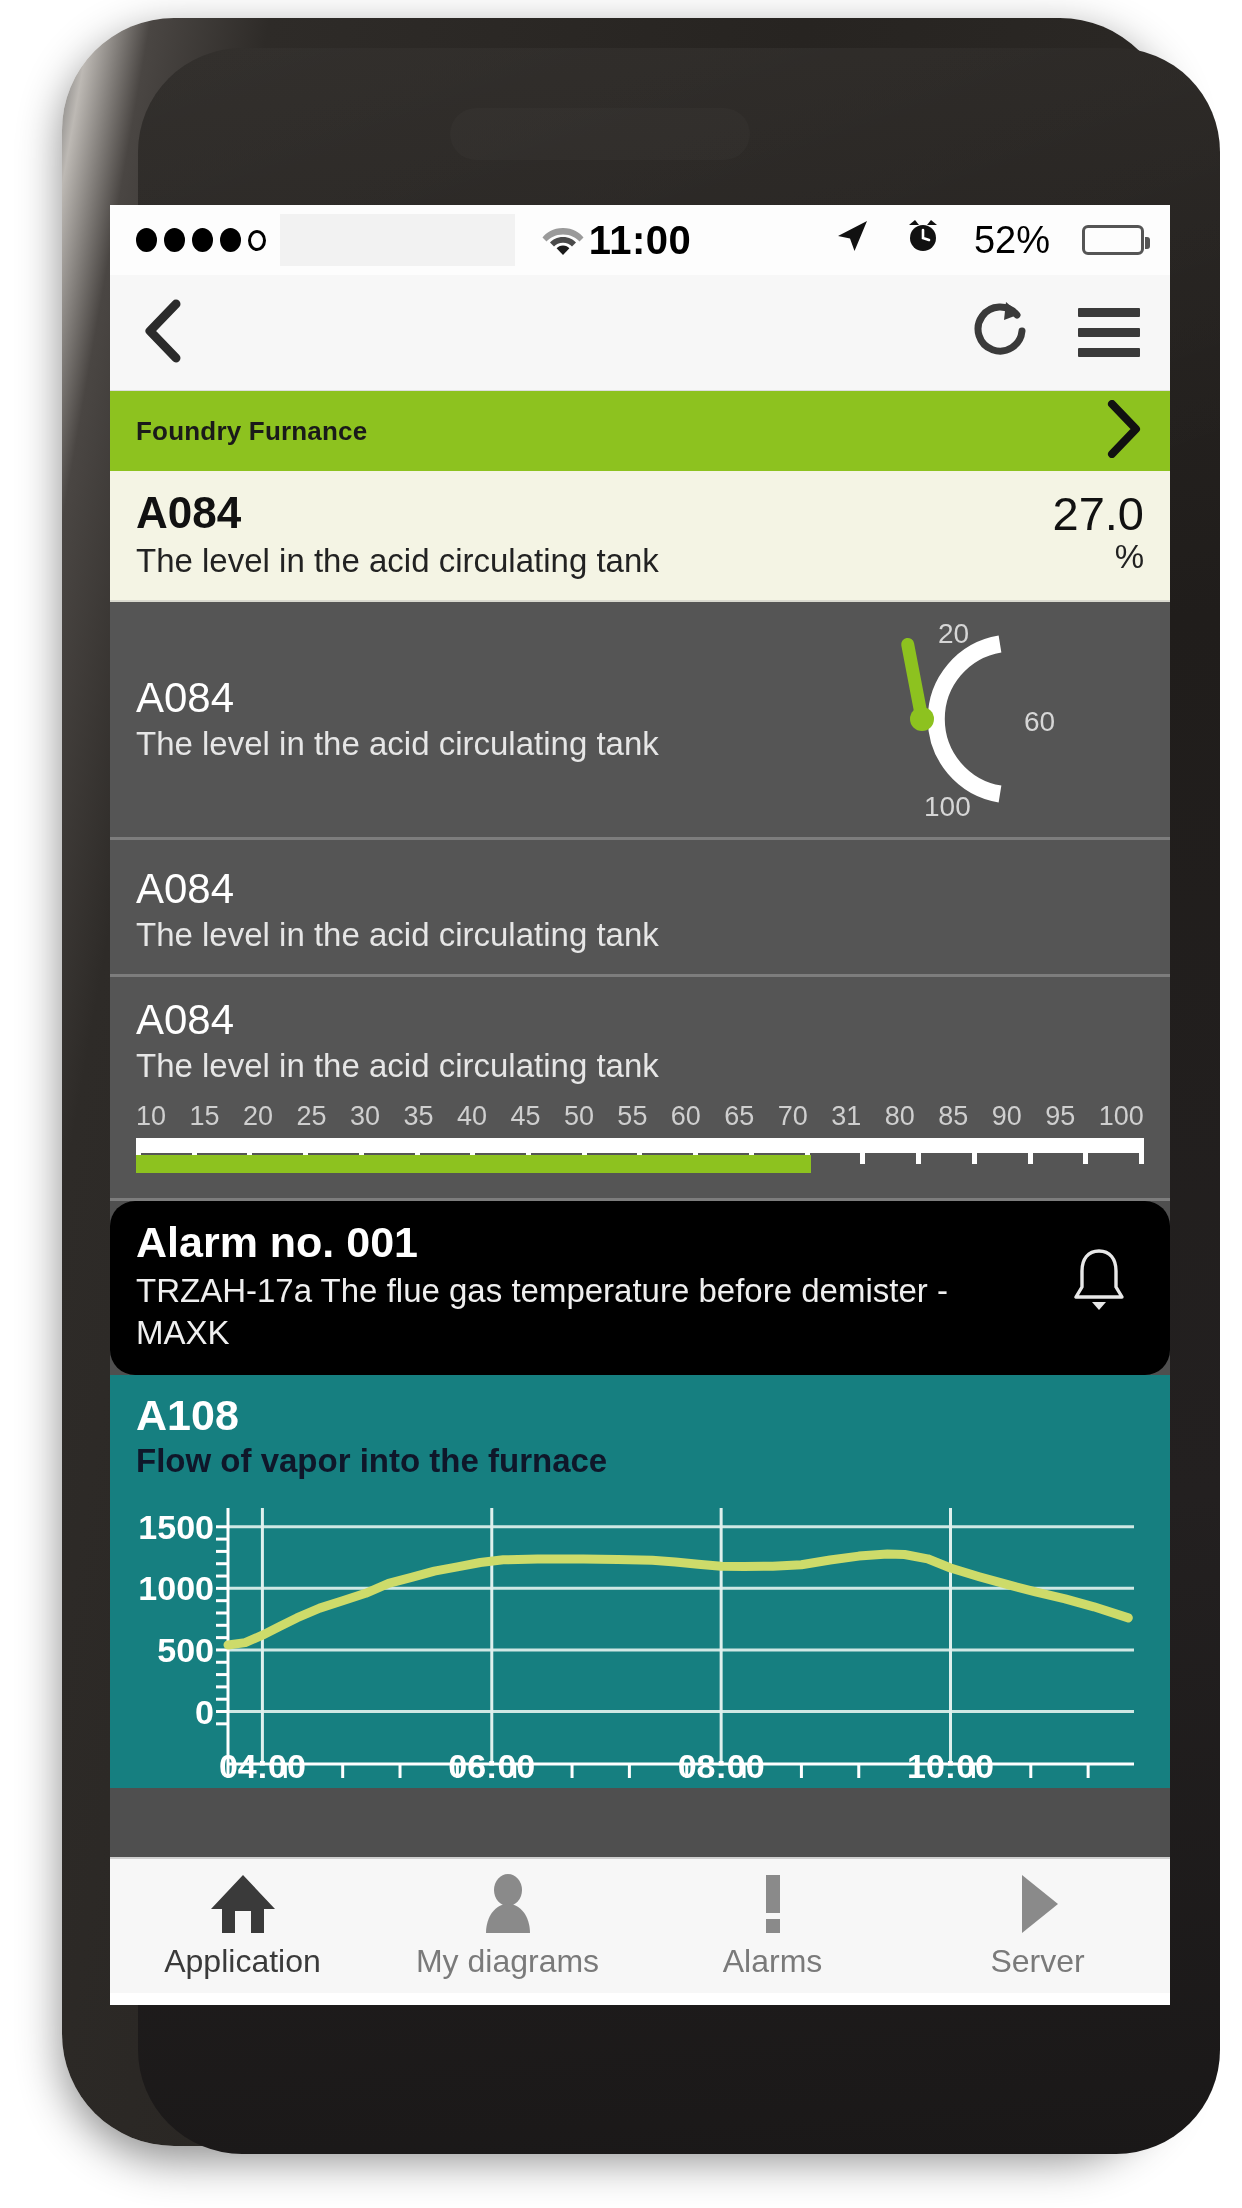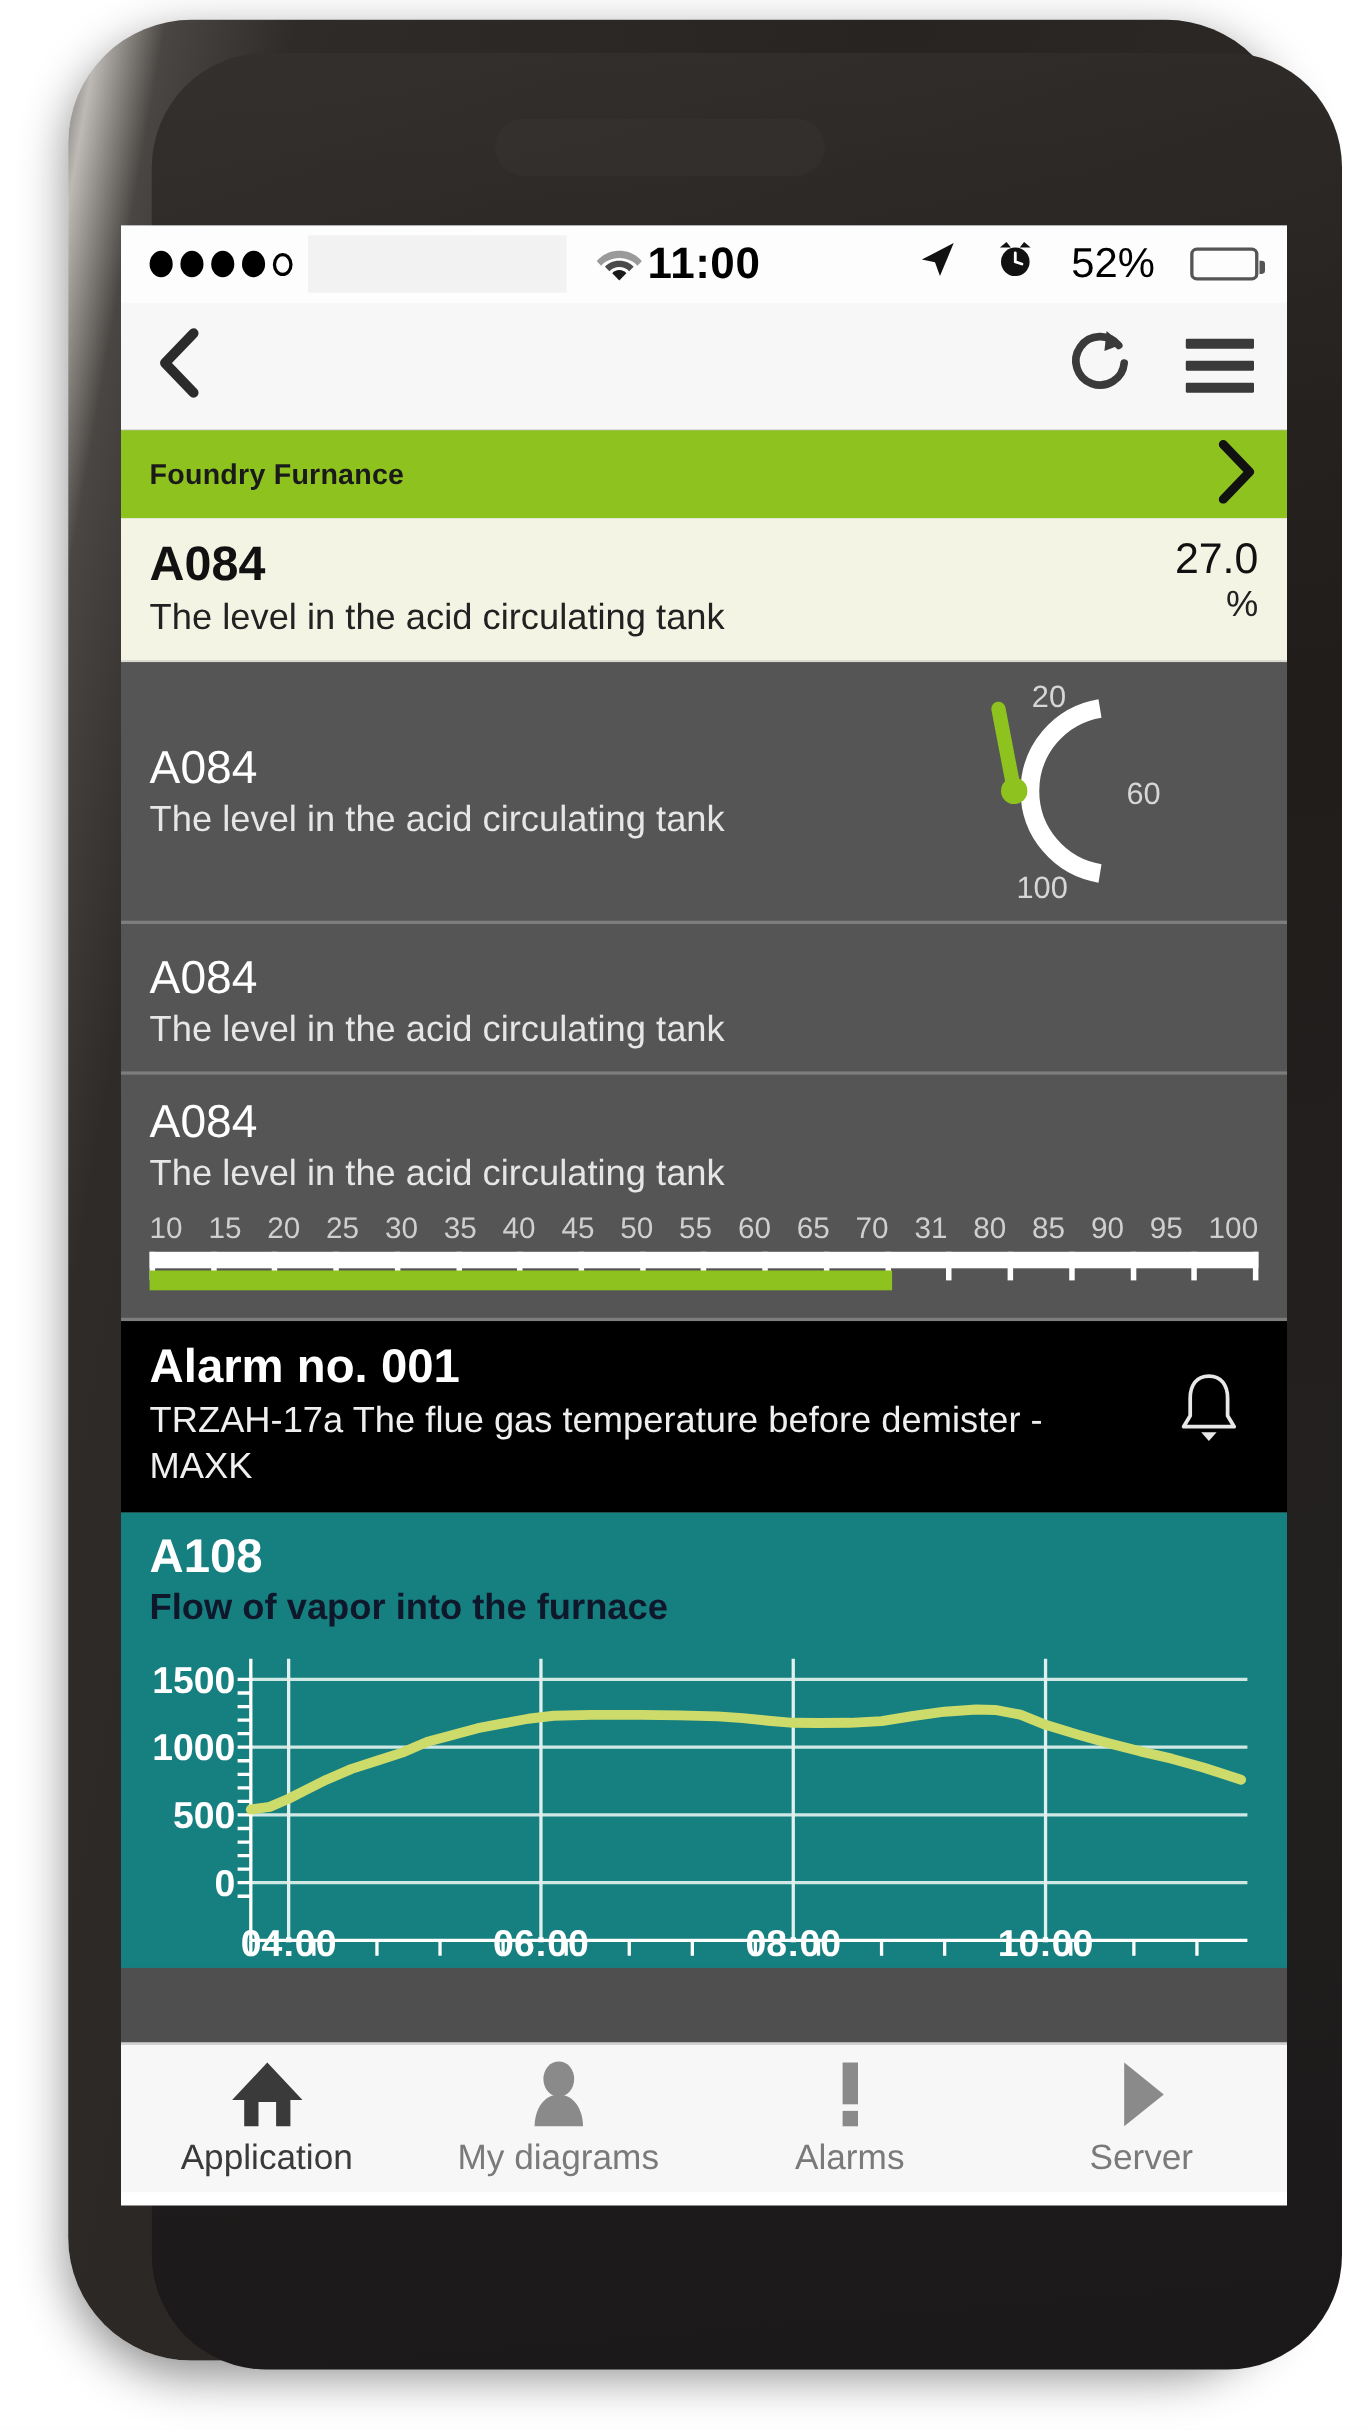--- a/index.html
+++ b/index.html
@@ -123,21 +123,21 @@
     background: #f4f4e4;
     padding: 18px 26px 20px 26px;
     display: flex; align-items: flex-start;
     border-bottom: 2px solid #d9d9cf;
     cursor: pointer;
   }
   .card-value .left { flex: 1; }
   .cv-code { font-size: 44px; font-weight: 700; color: #111; line-height: 1.08; }
   .cv-desc { font-size: 33px; color: #222; margin-top: 5px; }
   .card-value .right { text-align: right; padding-left: 16px; }
-  .cv-num { font-size: 39px; color: #111; line-height: 1.05; }
+  .cv-num { font-size: 47px; color: #111; line-height: 1.05; }
   .cv-unit { font-size: 33px; color: #222; }
 
   
   .card-dark {
     background: #555555;
     padding: 20px 26px;
     border-bottom: 3px solid #7d7d7d;
     position: relative;
     cursor: pointer;
   }
@@ -166,21 +166,21 @@
     display: flex; justify-content: space-between;
   }
   .scale-rule i { display:block; width: 5px; height: 26px; background: #ffffff; }
   .scale-fill {
     position: absolute; left: 0; top: 17px; height: 18px; background: #8dc21f;
   }
 
   
   .card-alarm {
     background: #000; padding: 18px 26px 22px 26px;
-    display: flex; align-items: flex-start; cursor: pointer;
+    display: flex; align-items: flex-start; cursor: pointer; border-radius: 25px;
   }
   .ca-left { flex: 1; padding-right: 18px;}
   .ca-title { font-size: 43px; font-weight: 700; color: #fff; line-height: 1.1; }
   .ca-text { font-size: 33px; color: #efefef; margin-top: 4px; line-height: 1.26; }
   .ca-bell { width: 90px; display:flex; align-items:center; justify-content:center; padding-top: 26px;}
 
   
   .card-chart { background: #167f80; padding: 16px 0 0 0; cursor: pointer;}
   .cc-code { font-size: 43px; font-weight: 700; color: #fff; padding: 0 26px; line-height:1.12;}
   .cc-desc { font-size: 33px; font-weight: 700; color: #0f172a; padding: 0 26px; margin-top: 2px;}

